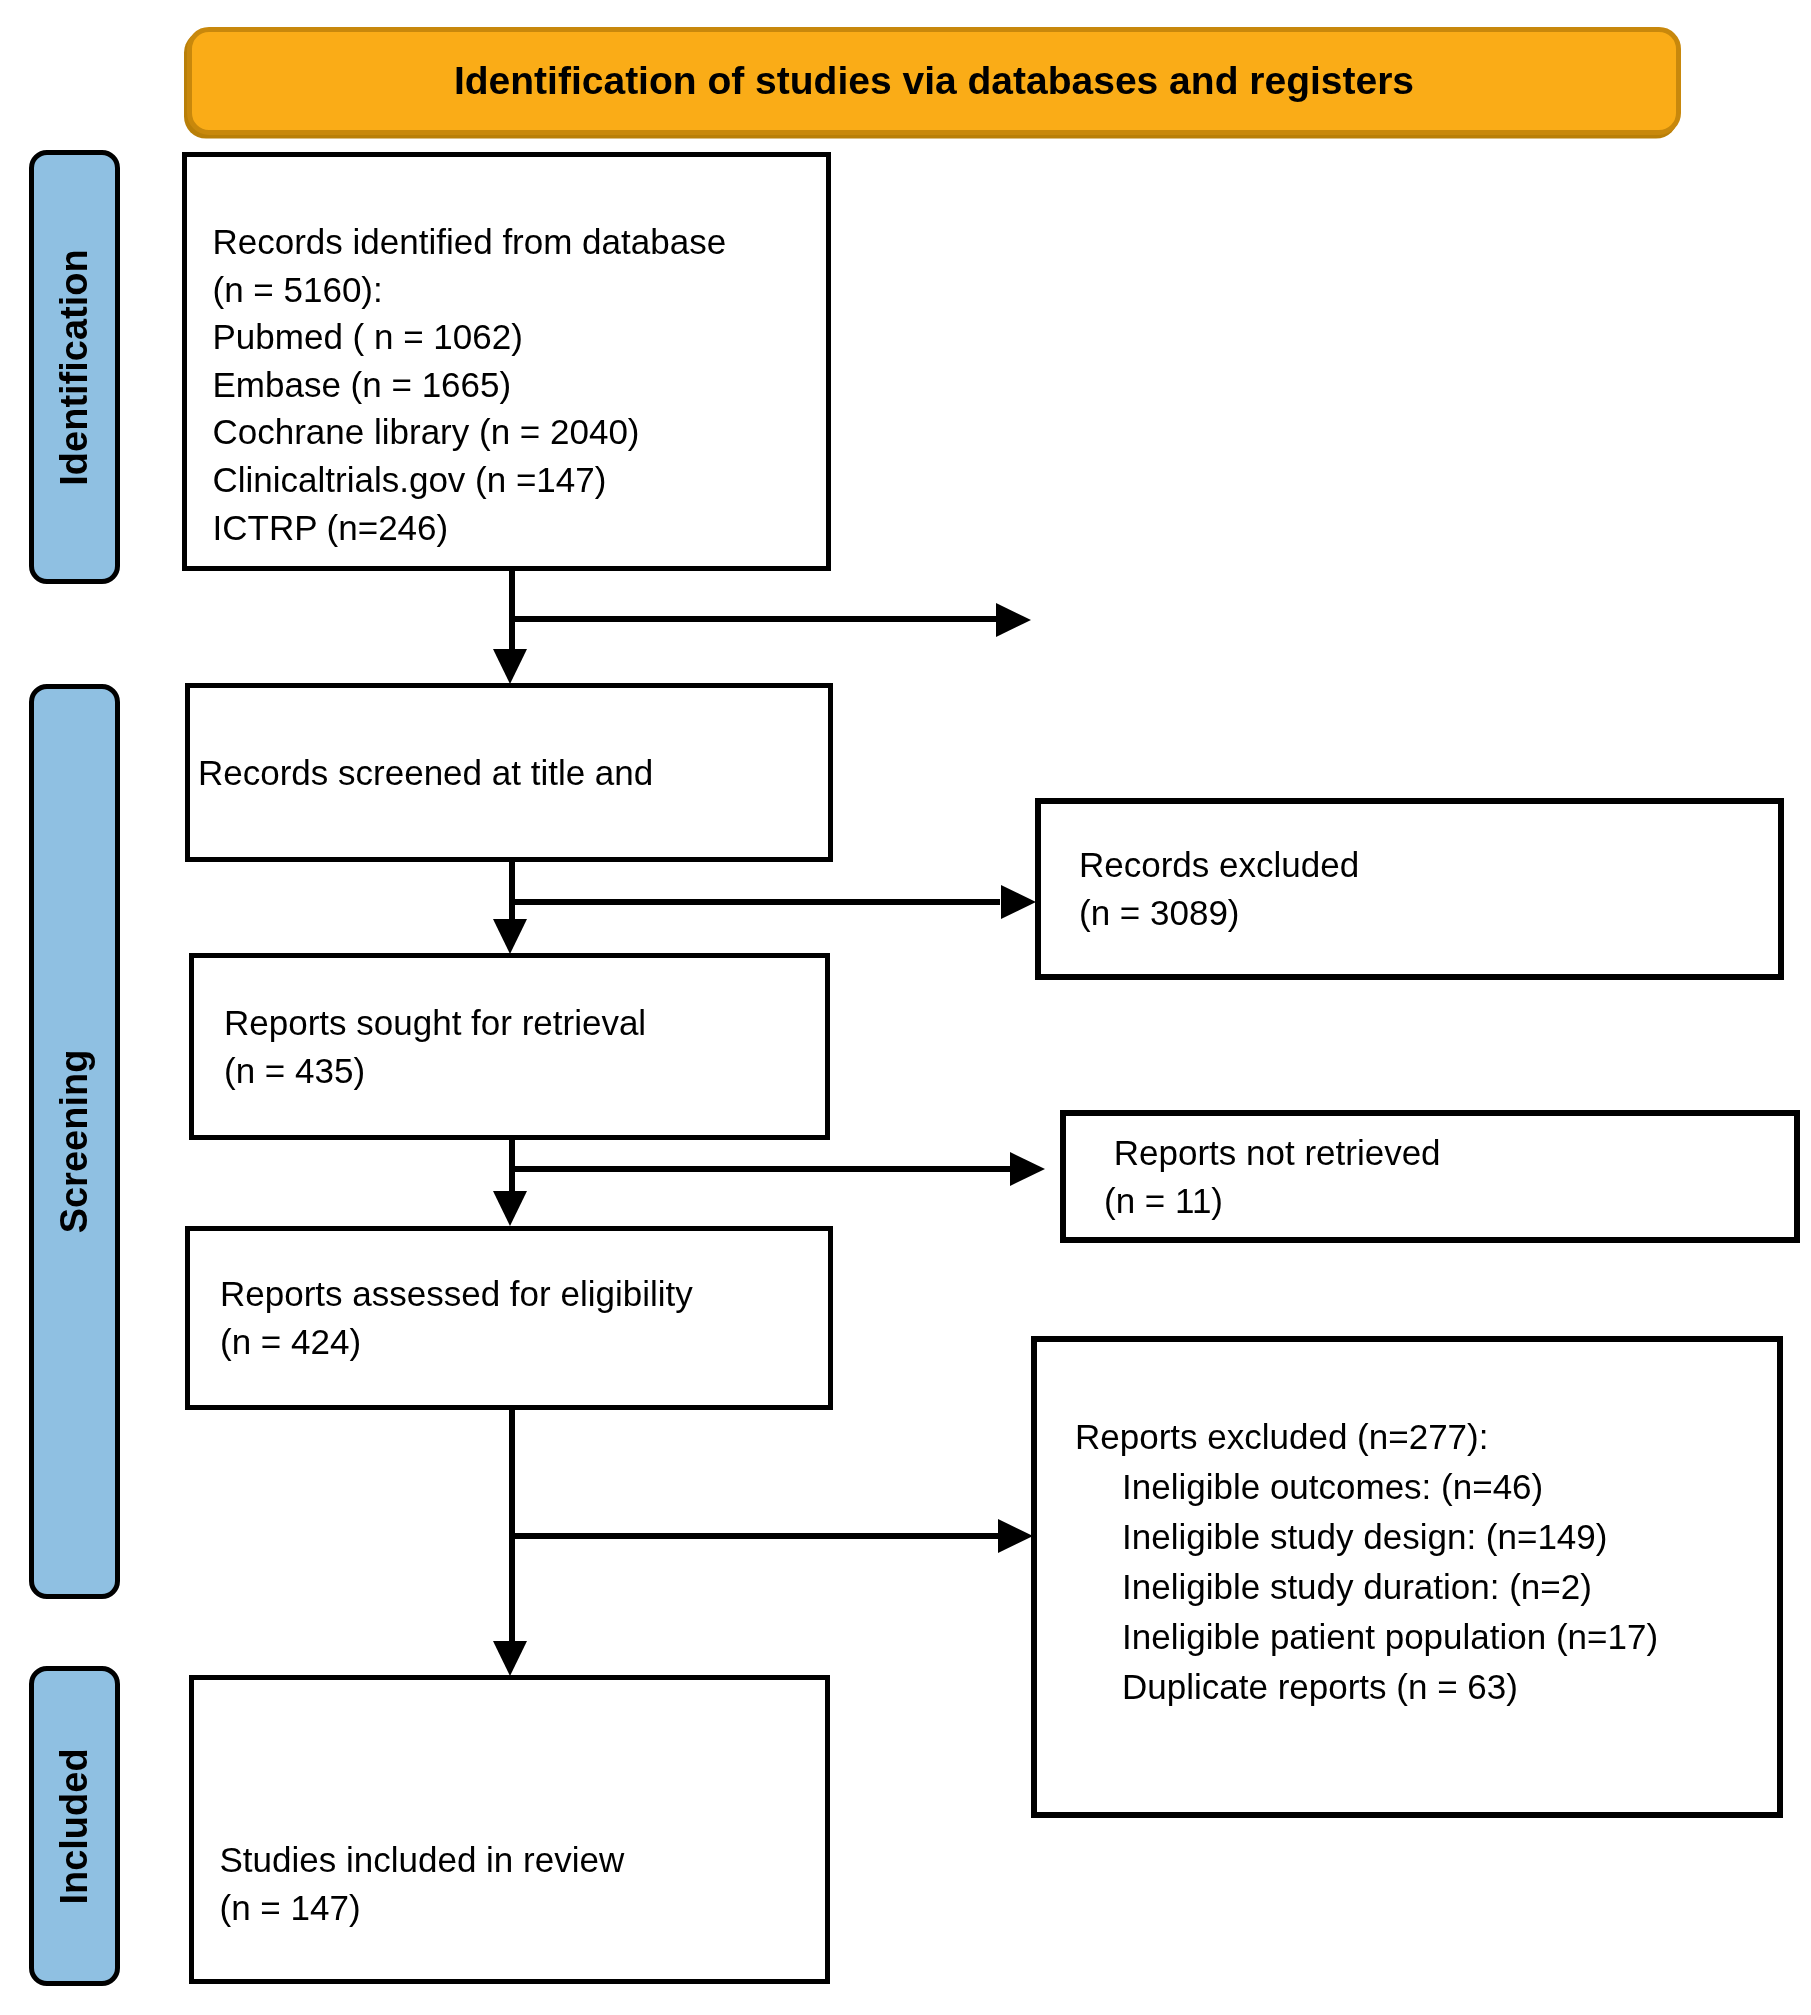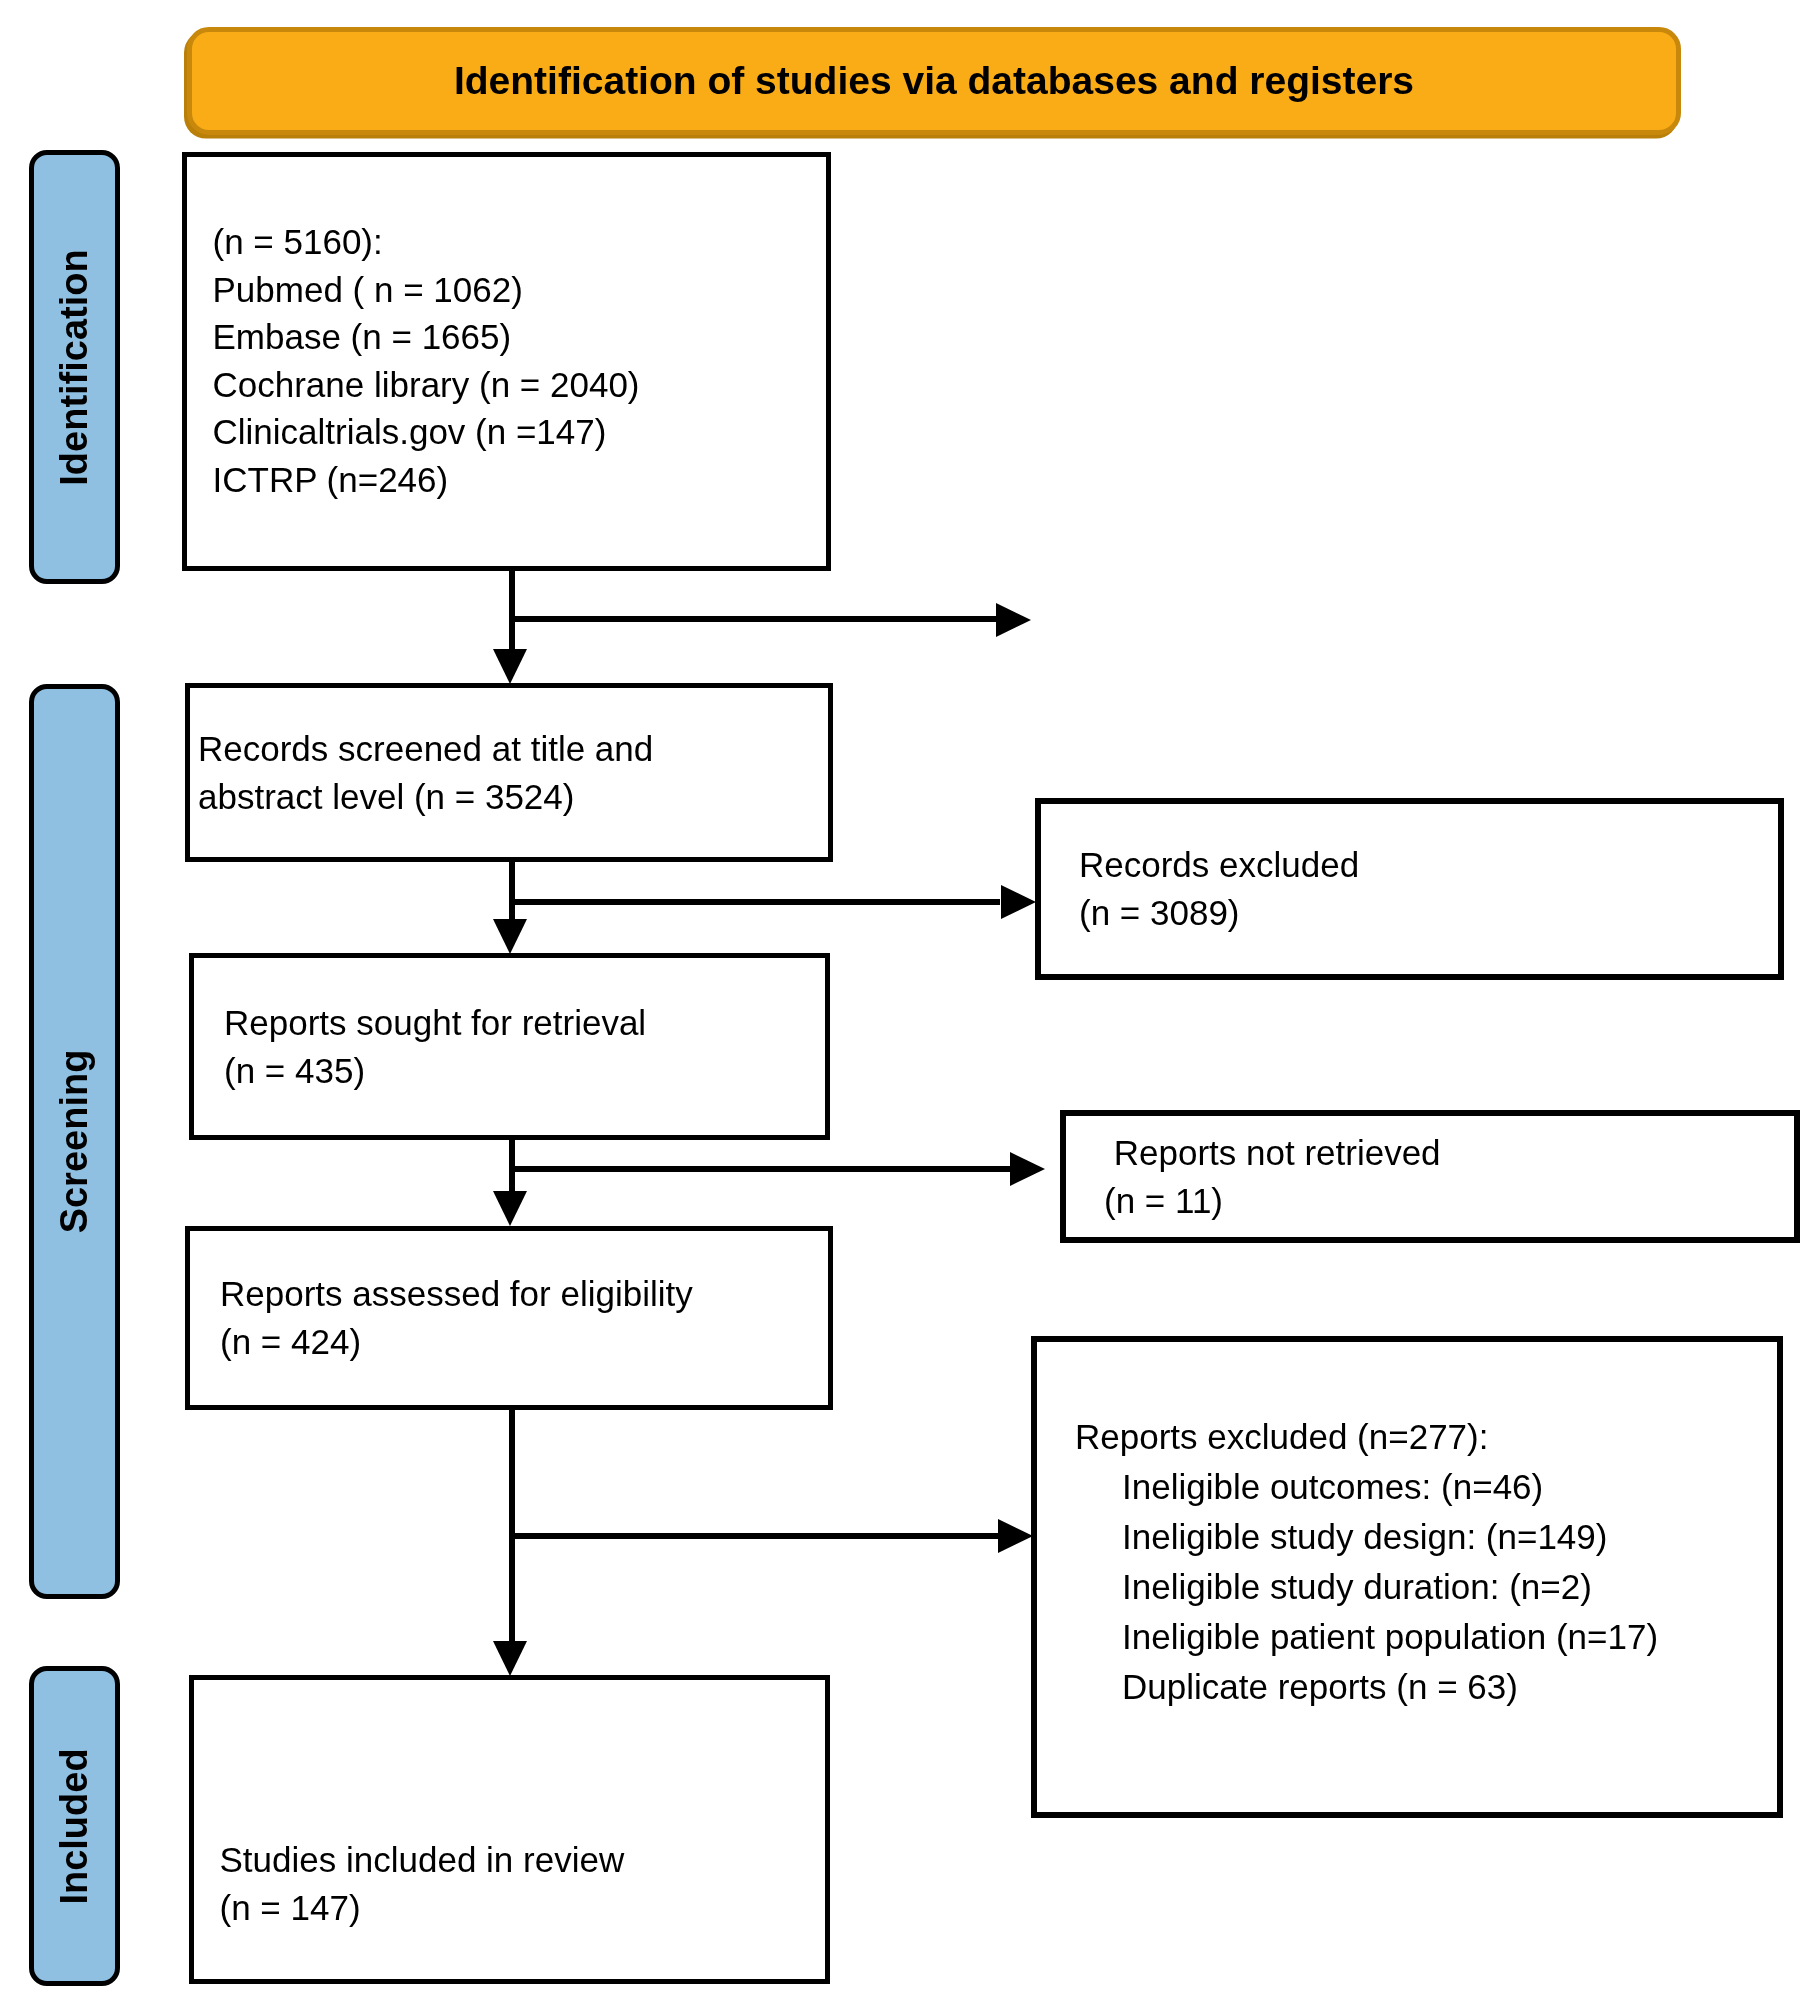--- a/index.html
+++ b/index.html
@@ -58,31 +58,31 @@
     <span>Identification</span>
   </div>
   <div class="stage s2">
     <span>Screening</span>
   </div>
   <div class="stage s3">
     <span>Included</span>
   </div>
 
   <div class="box b1">
+    <div class="line">Records identified from database</div>
     <div class="line">(n = 5160):</div>
     <div class="line">Pubmed ( n = 1062)</div>
     <div class="line">Embase (n = 1665)</div>
     <div class="line">Cochrane library (n = 2040)</div>
     <div class="line">Clinicaltrials.gov (n =147)</div>
     <div class="line">ICTRP (n=246)</div>
   </div>
 
   <div class="box b2">
     <div class="line">Records screened at title and</div>
-    <div class="line">abstract level (n = 3524)</div>
   </div>
 
   <div class="box b3">
     <div class="line">Reports sought for retrieval</div>
     <div class="line">(n = 435)</div>
   </div>
 
   <div class="box b4">
     <div class="line">Reports assessed for eligibility</div>
     <div class="line">(n = 424)</div>

